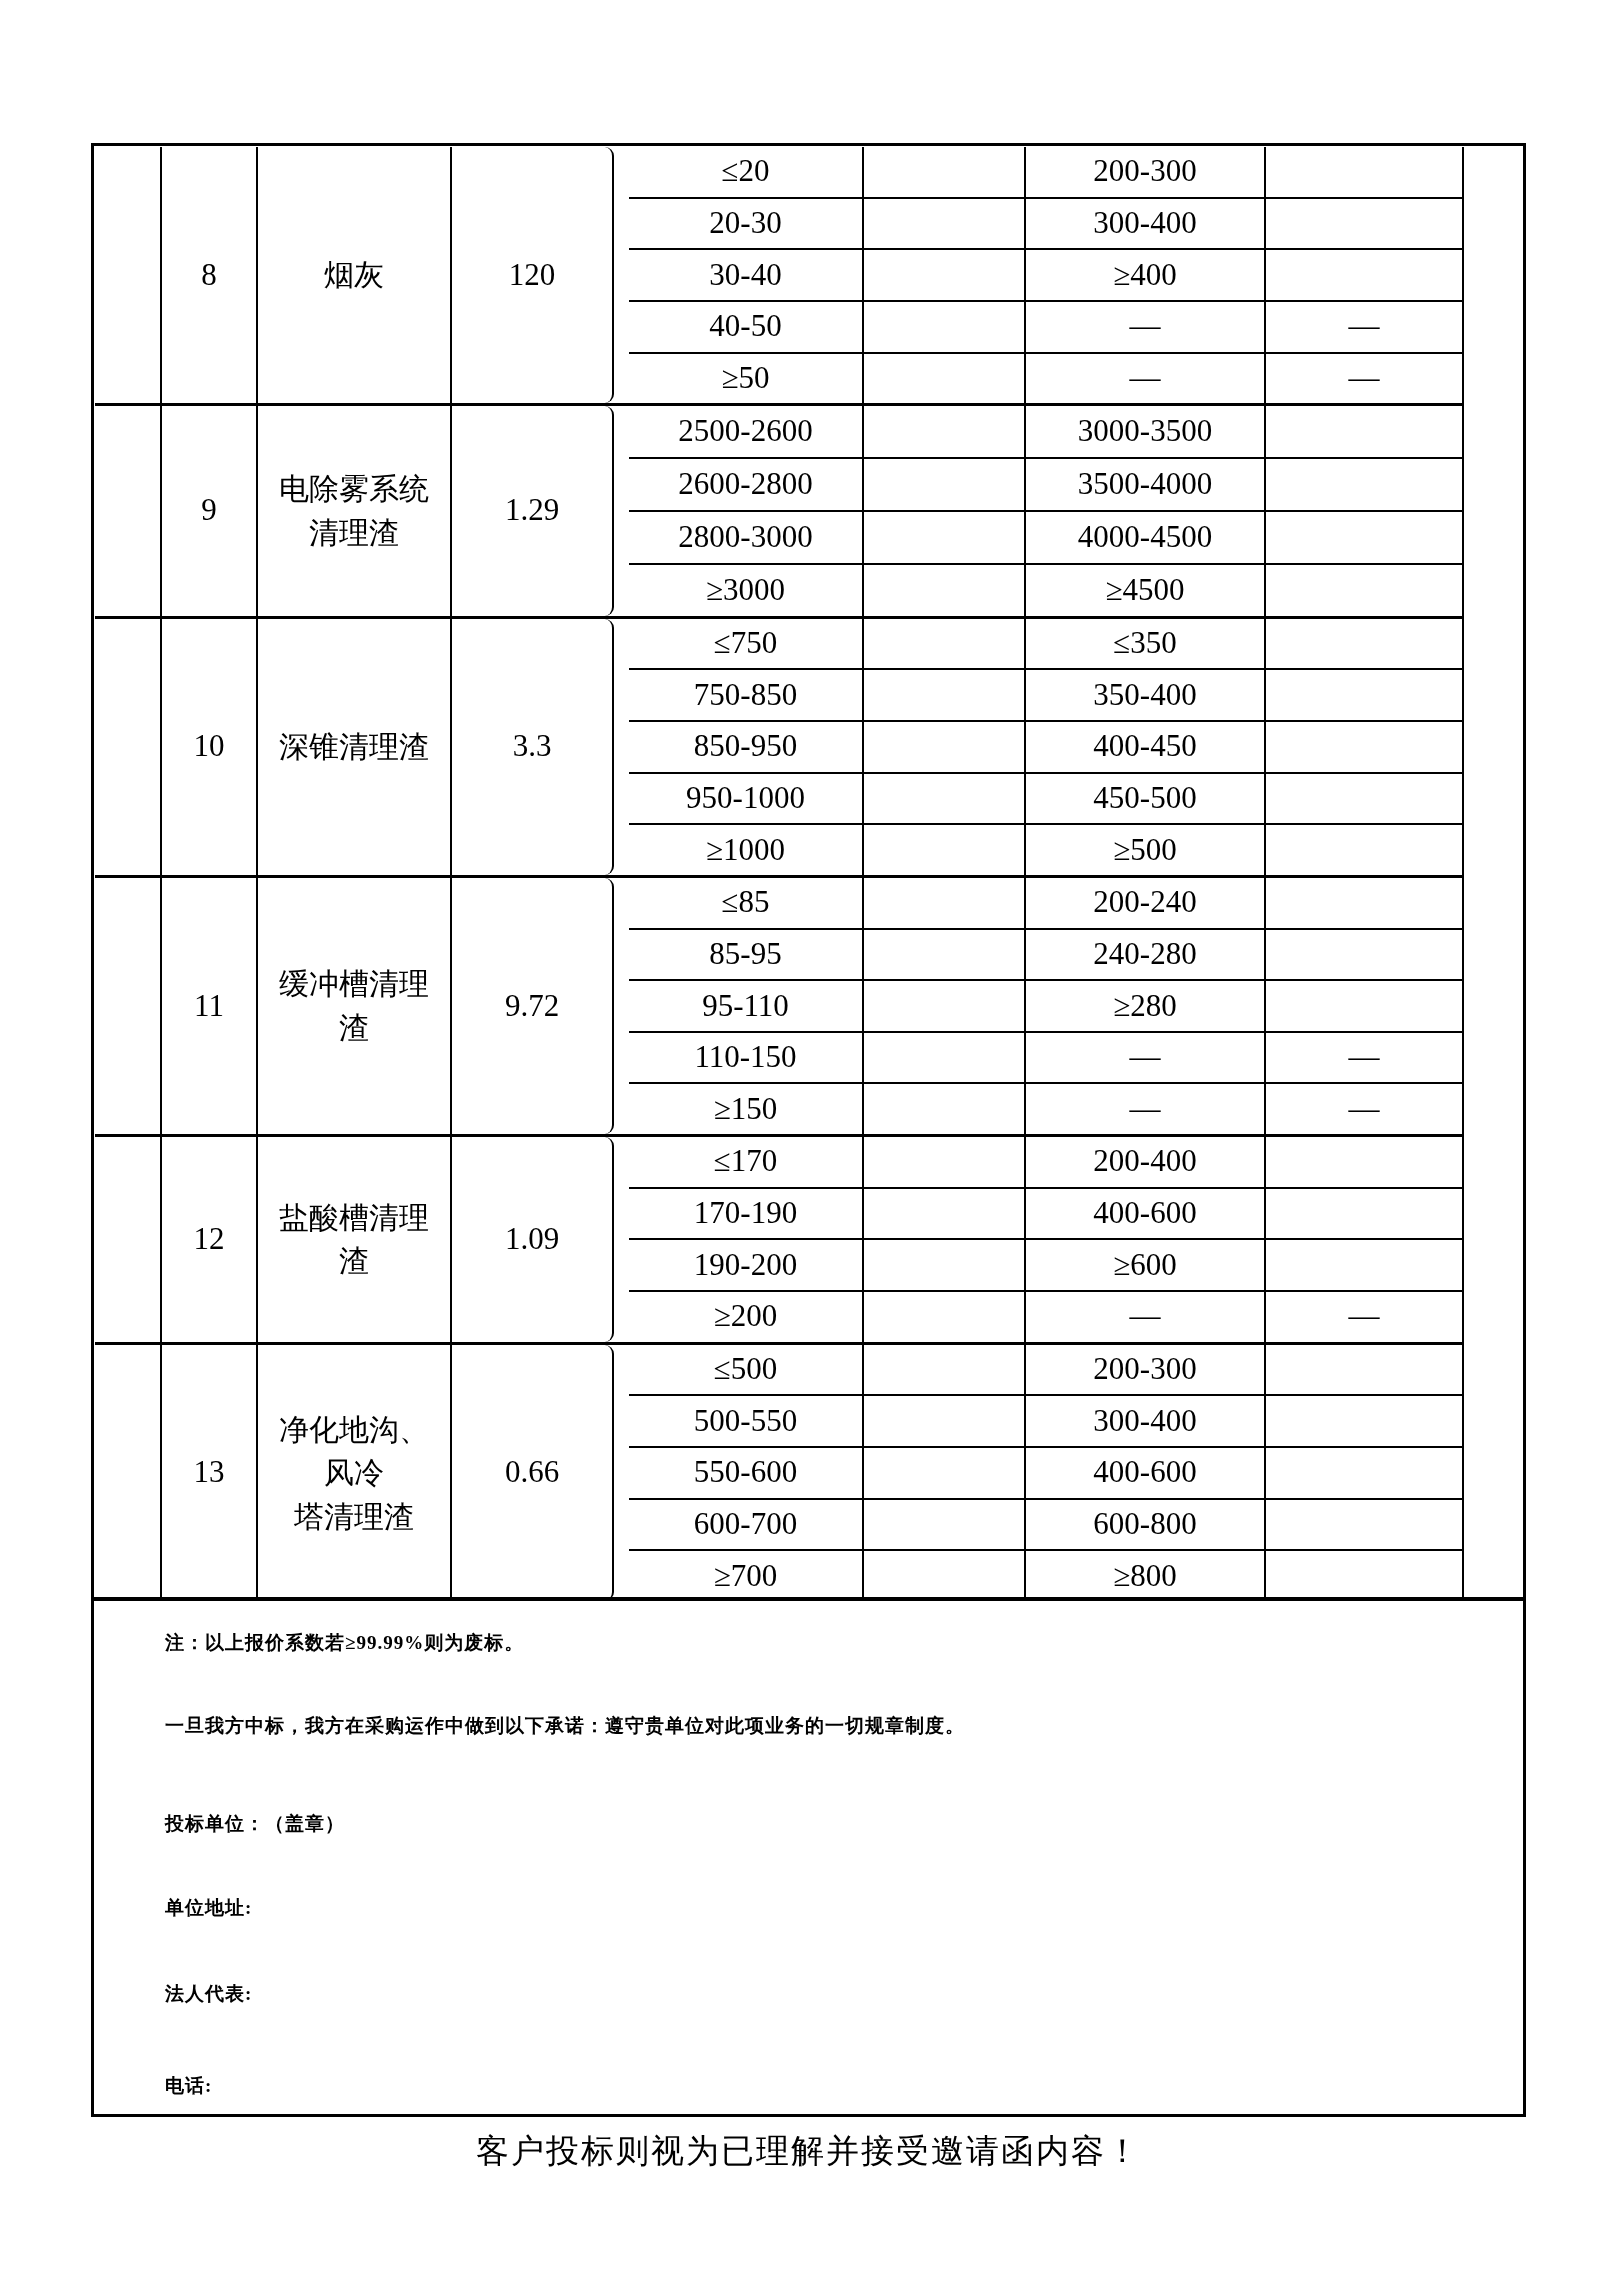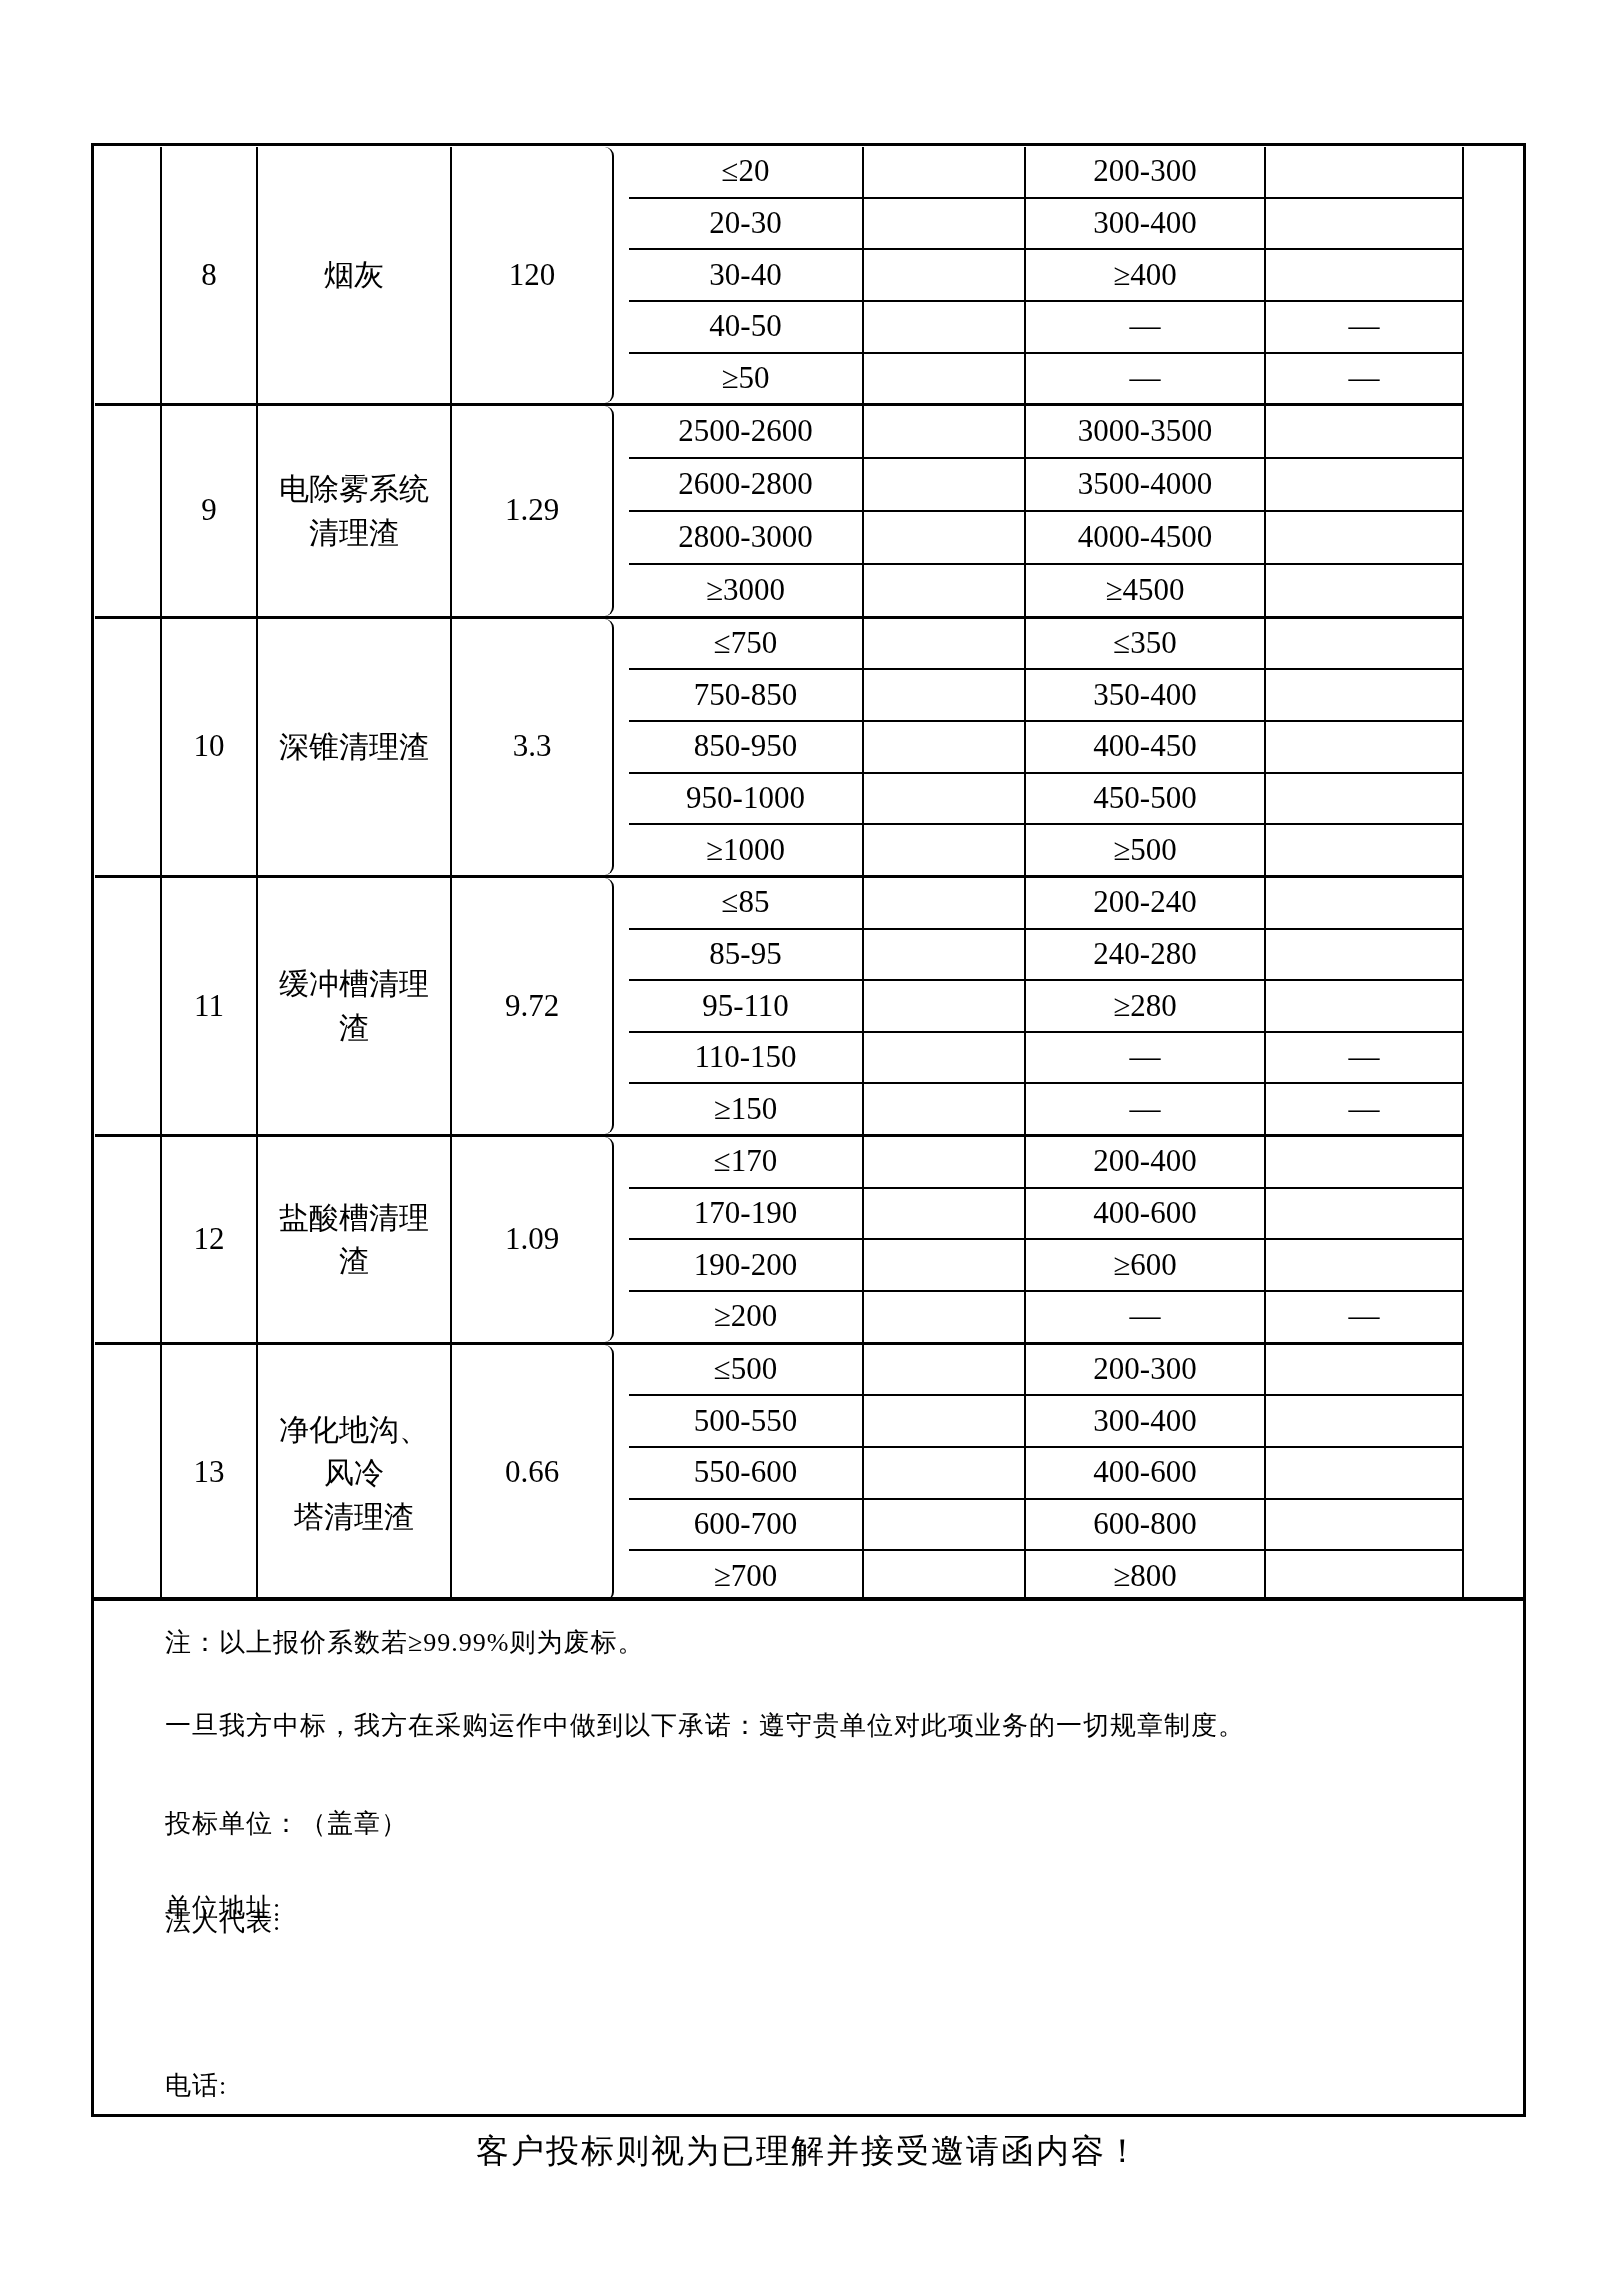--- a/index.html
+++ b/index.html
@@ -49,29 +49,30 @@
   .sc1{width:162px;}
   .sc2{width:240px;}
   .sc3{flex:1;border-right:none;}
   
   .table-bottom-line{
     position:absolute;left:91px;top:1597px;
     width:1435px;height:3.9px;background:#000;
   }
   .note-line{
     position:absolute;left:165px;
-    font-size:26px;line-height:35px;
+    font-size:19px;line-height:35px;
     letter-spacing:1px;
     white-space:nowrap;
+    font-weight:bold;
   }
   .n-note{top:1625px;}
   .n-commit{top:1708px;}
   .n-bidder{top:1806px;}
   .n-address{top:1890px;}
-  .n-legal{top:1904px;}
+  .n-legal{top:1976px;}
   .n-phone{top:2068px;}
   .footer-banner{
     position:absolute;left:91px;top:2129px;width:1435px;
     text-align:center;
     font-family:"DejaVu Sans","Liberation Sans",sans-serif;
     font-weight:normal;
     font-size:33px;
     letter-spacing:2px;
   }
 </style>

